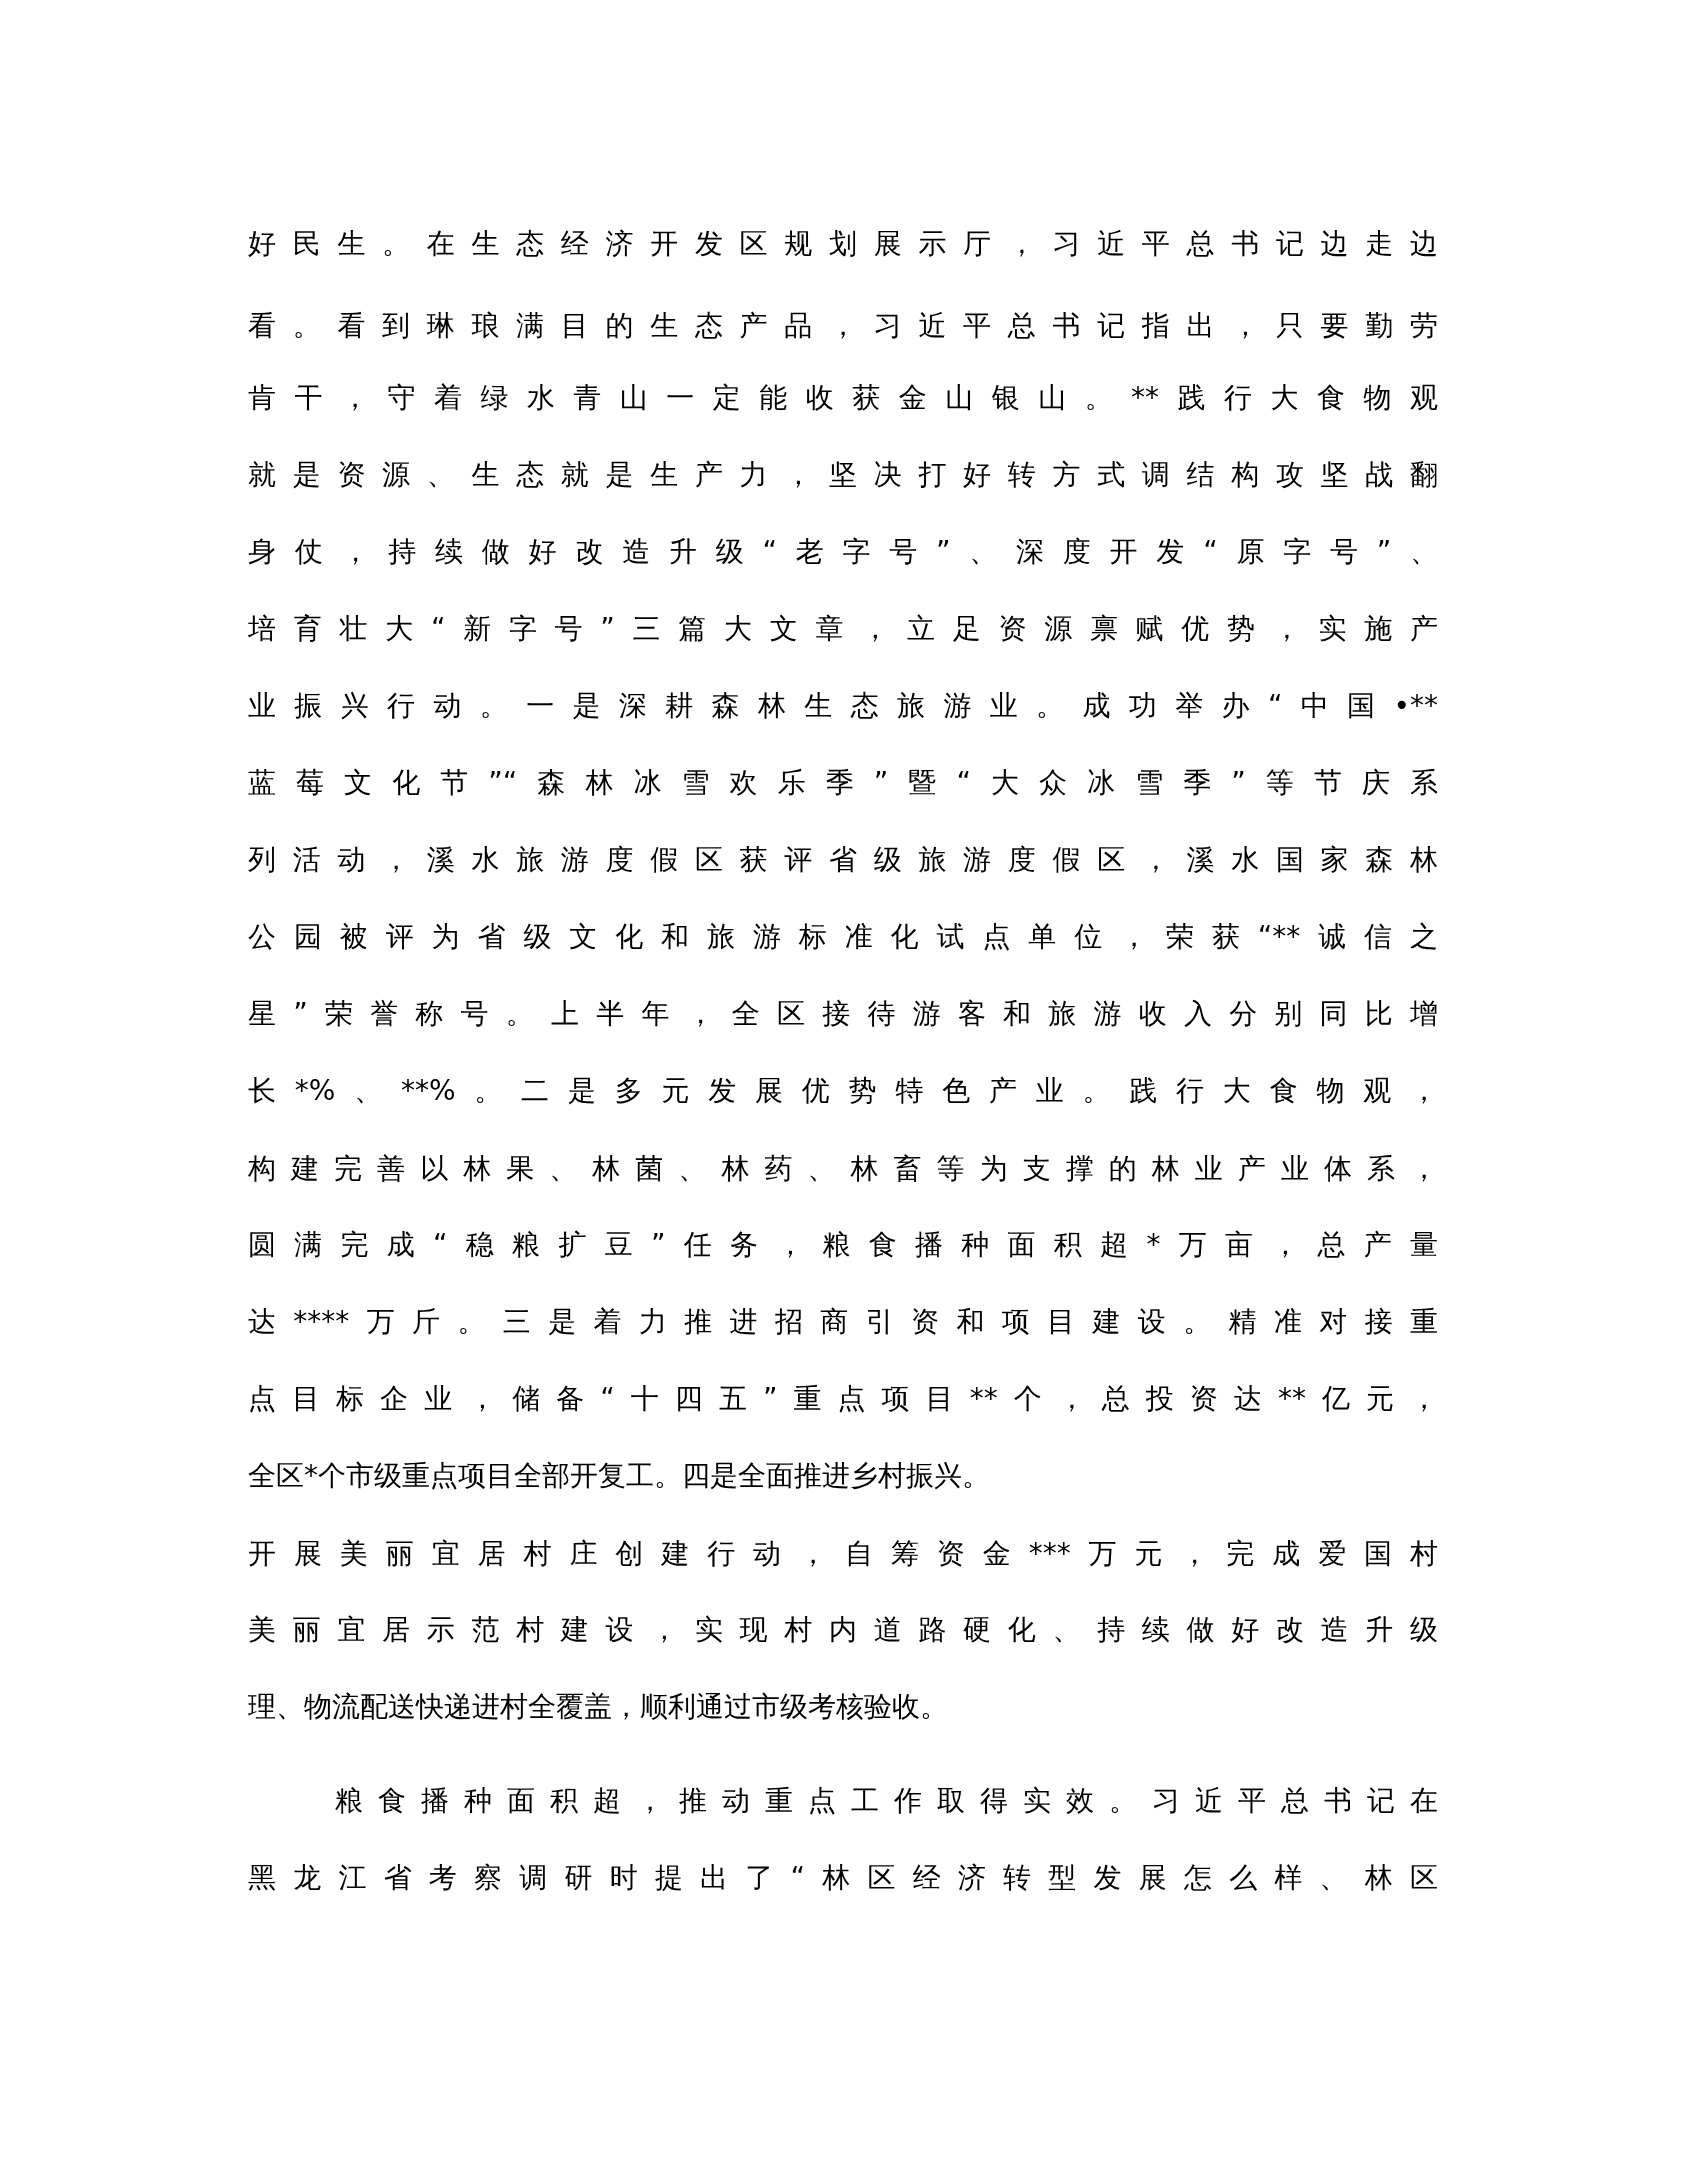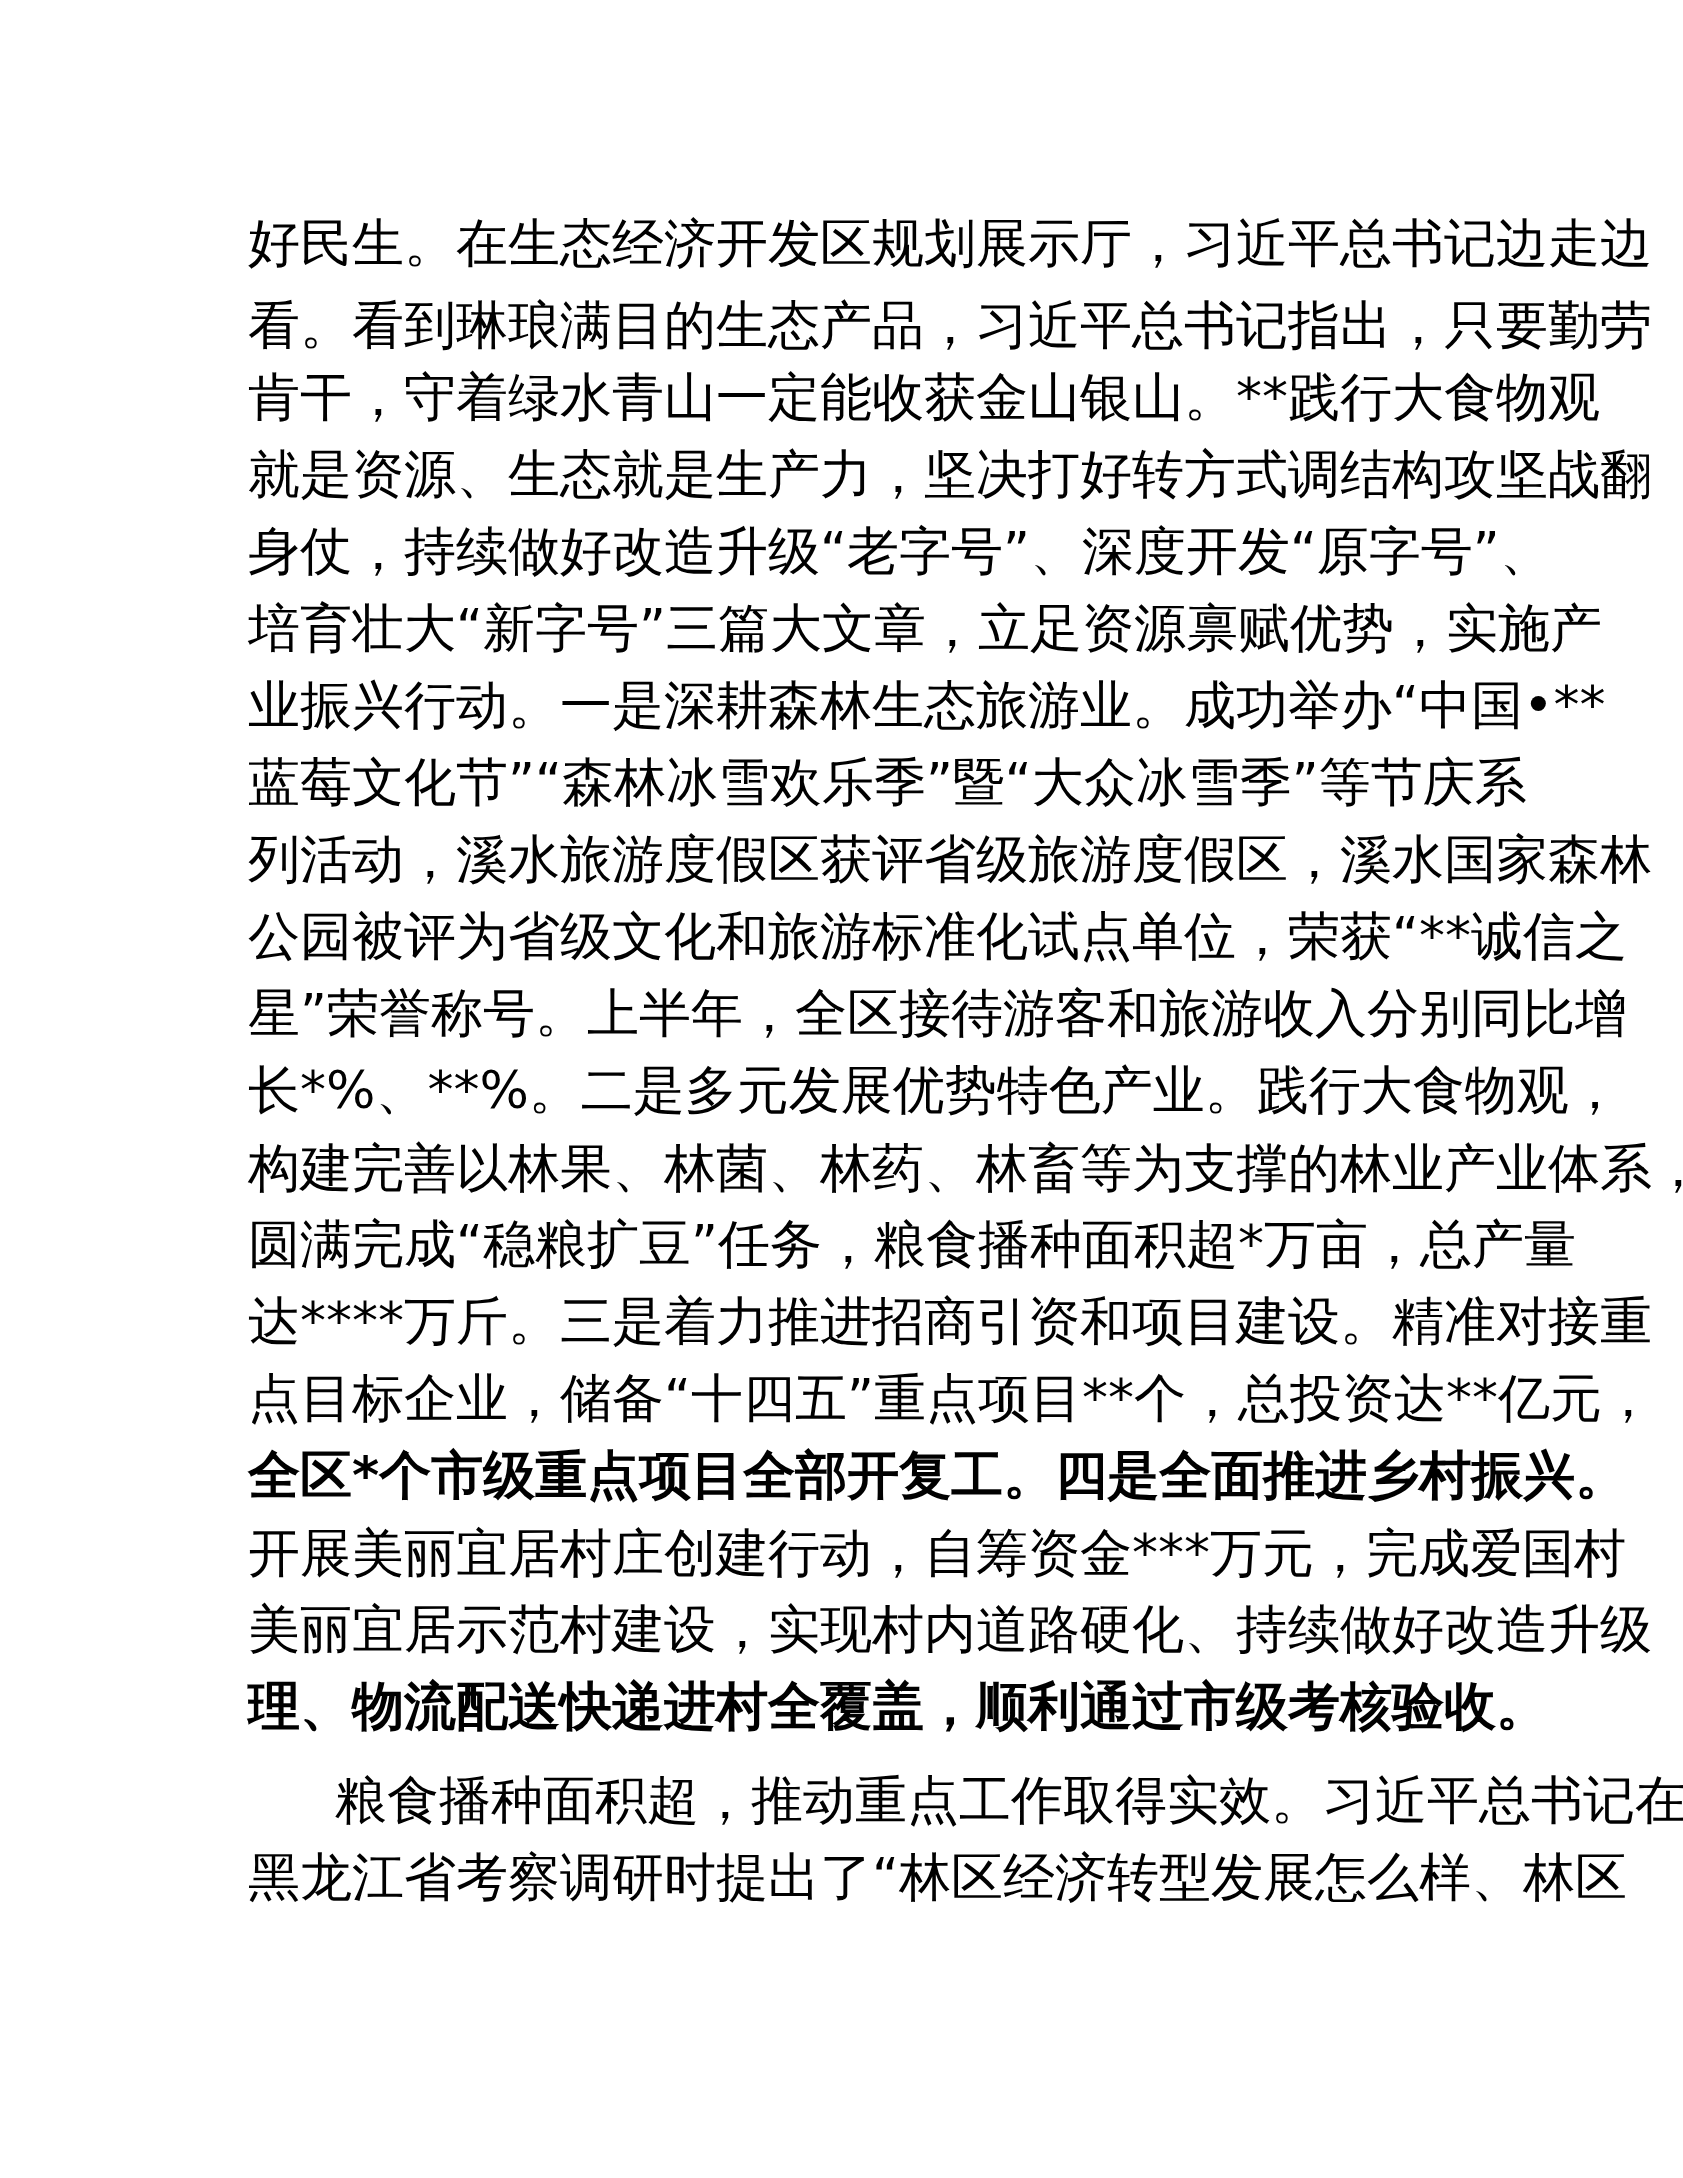--- a/index.html
+++ b/index.html
@@ -21,32 +21,31 @@
     width: 1683px;
     height: 2178px;
     background: #ffffff;
   }
   .line {
     position: absolute;
     left: 248px;
     width: 1190px;
     height: 59px;
     line-height: 59px;
-    font-size: 52px;
+    font-size: 28px;
     white-space: nowrap;
     overflow: visible;
     letter-spacing: 0;
   }
   .line.full {
     text-align: justify;
     text-align-last: justify;
   }
   .line.last {
     text-align: left;
-    font-weight: bold;
   }
   .line.indent {
     left: 335px;
     width: 1103px;
   }
 </style>
 </head>
 <body>
 
 <div class="page">

